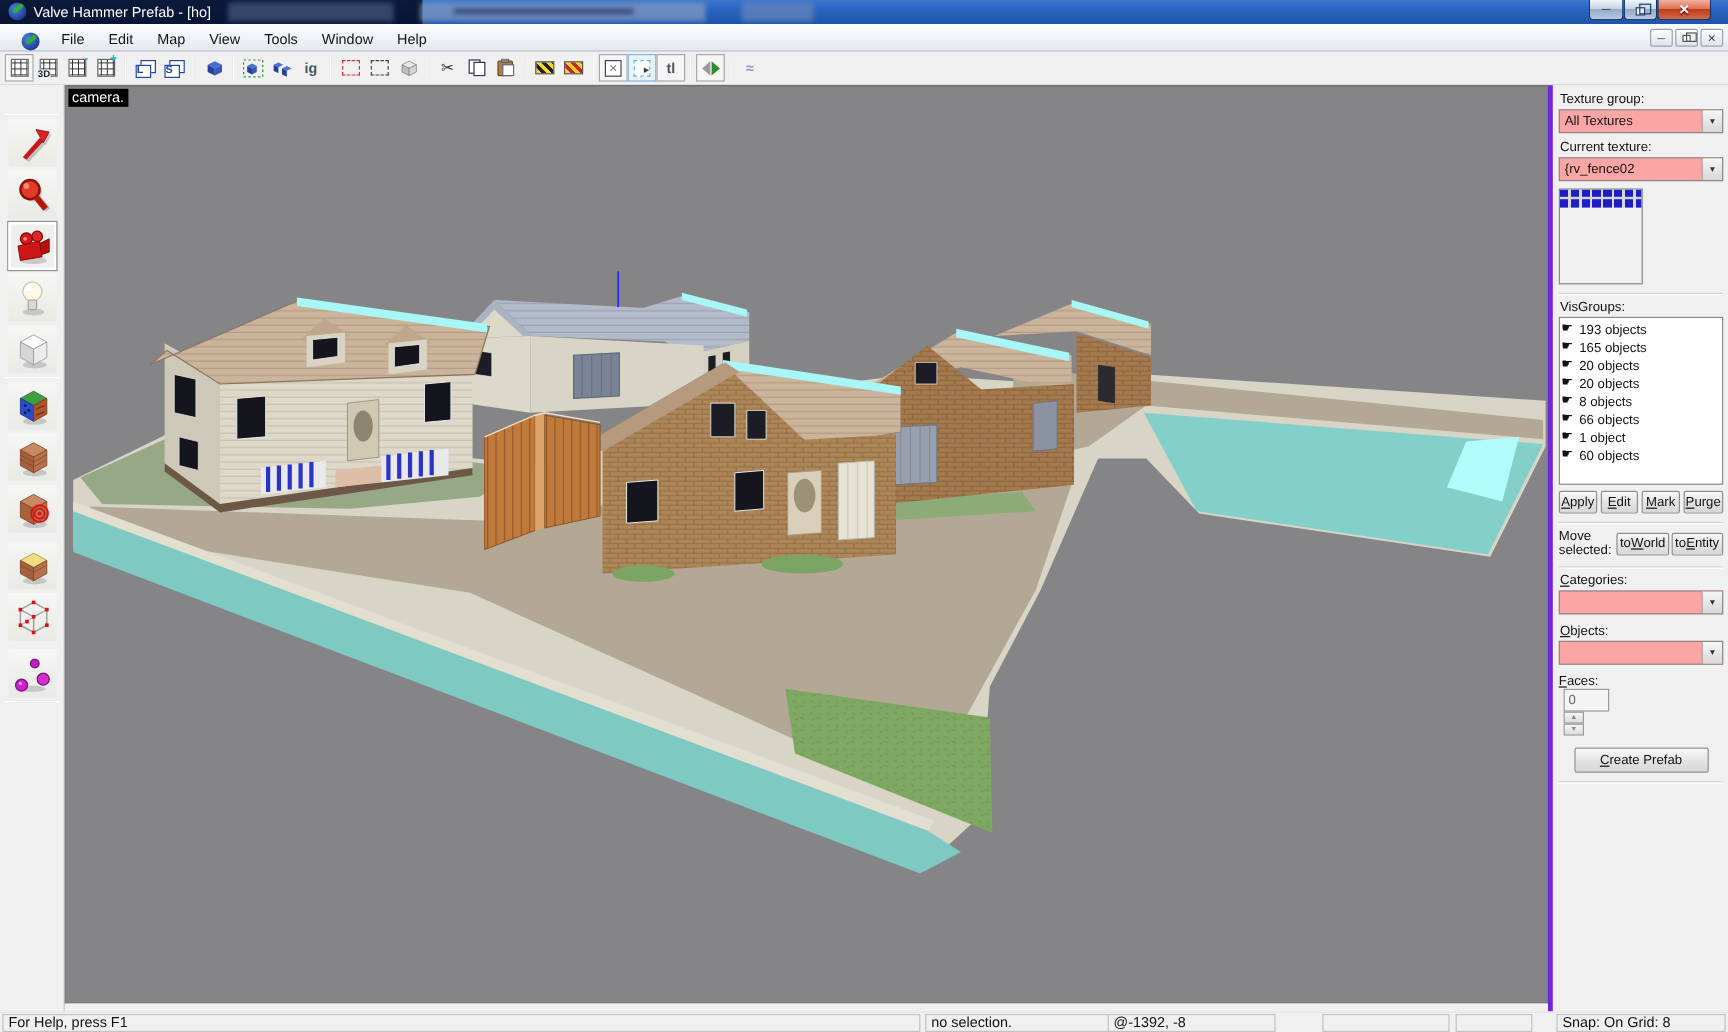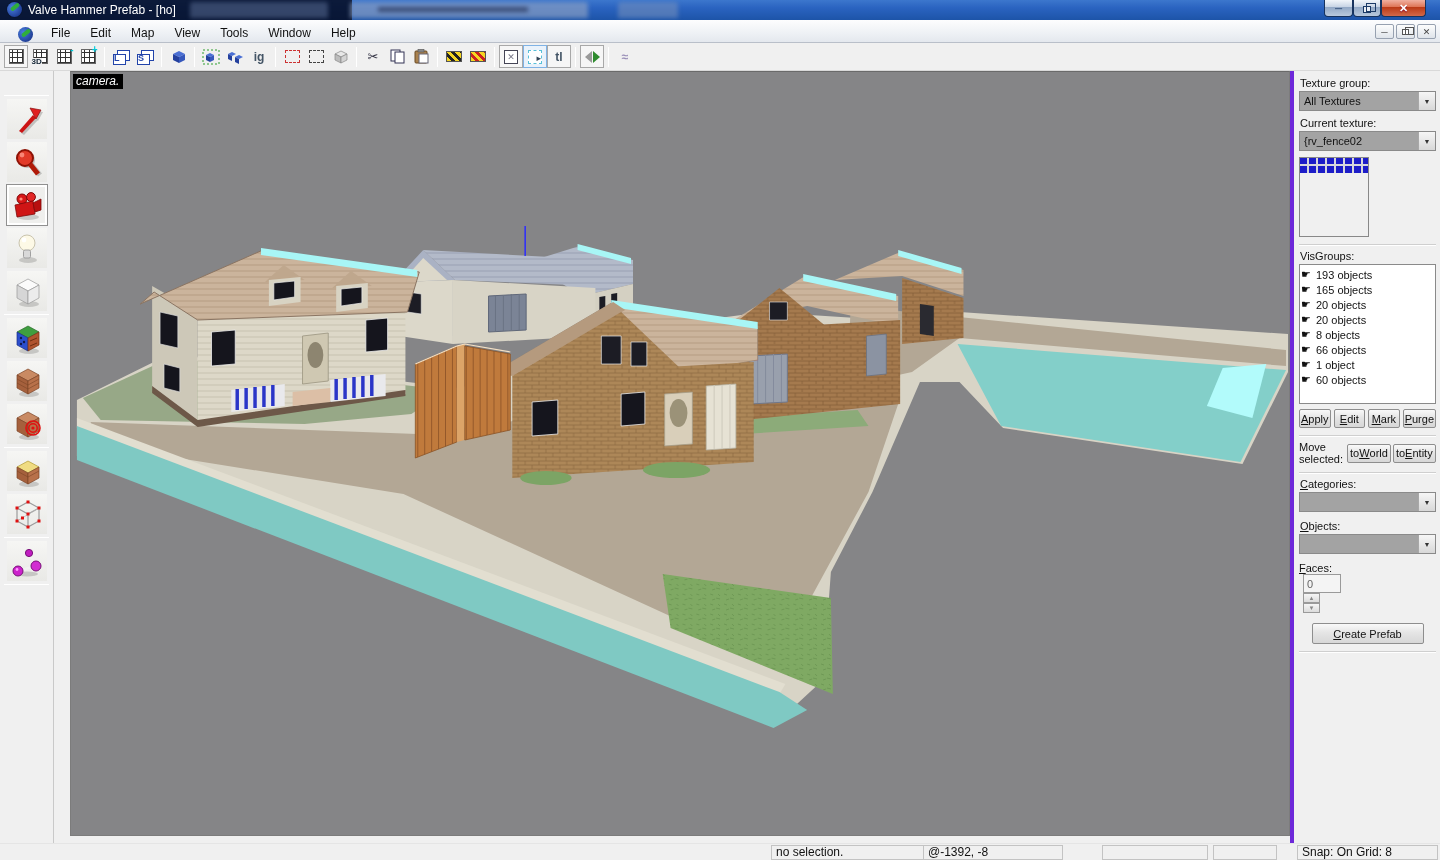--- a/index.html
+++ b/index.html
@@ -84,31 +84,31 @@
   .ic-flip .f2 { width:0; height:0; border-top:6px solid transparent; border-bottom:6px solid transparent; border-left:7px solid #2e8b2e; margin-left:1px; }
   .ic-squig { font-size:12px; color:#9a8fb8; font-weight:bold; }
 
   
   .main { display:flex; height:772px; background:#f0f0f0; }
   .toolcol { width:54px; background:#f0f0f0; border-right:1px solid #c9c9c9; padding-top:22px; }
   .tsep { height:1px; background:#d0d0d0; border-bottom:1px solid #fff; margin:2px 4px; }
   .tool { width:40px; height:40px; margin:3px auto; background:linear-gradient(#f6f6f4,#e9e9e6);
     display:flex; align-items:center; justify-content:center; }
   .tool.selected { box-shadow:0 0 0 1px #909090, inset 0 0 0 2px #fff; background:#efefed; }
-  .viewwrap { flex:1; position:relative; margin:0 0 7px 16px; border:1px solid #7c7c7c;
-    border-top-color:#6a6a6a; background:#858587; overflow:hidden;font-style:italic; }
+  .viewwrap { flex:1; position:relative; margin:0 0 7px 0; border:1px solid #7c7c7c;
+    border-top-color:#6a6a6a; background:#858587; overflow:hidden; }
   .cam-label { position:absolute; left:2px; top:2px; background:#000; color:#fff;
     font-size:12px; padding:0 4px 1px 3px; z-index:5; }
   .scene { position:absolute; inset:0; width:100%; height:100%; }
 
   
   .rightcol { width:150px; background:#f0f0f0; border-left:4px solid #6d28d9; padding:4px 4px 0 5px;
     font-size:11px; color:#111; }
   .rlabel { margin:2px 0 2px 1px; }
-  .combo { display:flex; align-items:center; height:20px; background:#a3a3a3; border:1px solid #8a8a8a; }
+  .combo { display:flex; align-items:center; height:20px; background:#fca5a5; border:1px solid #8a8a8a; }
   .combo .val { flex:1; padding:0 4px; font-size:11px; white-space:nowrap; overflow:hidden; }
   .combo .drop { width:17px; align-self:stretch; border-left:1px solid #a8a8a8;
     background:linear-gradient(#f6f6f6,#d8d8d8); display:flex; align-items:center; justify-content:center;
     font-size:7px; color:#333; }
   .texrow { display:flex; margin-top:6px; }
   .thumb { width:70px; height:80px; border:1px solid #888; position:relative; overflow:hidden;
     background:repeating-linear-gradient(90deg, rgba(0,0,0,.16) 0 1px, rgba(255,255,255,.08) 1px 2px, transparent 2px 9px),
       linear-gradient(180deg, #d3a express 0, transparent 0),
       linear-gradient(180deg, transparent 0 26px, rgba(110,64,22,.45) 26px 33px, transparent 33px 52px, rgba(110,64,22,.45) 52px 59px, transparent 59px),
       #c8904f; }
@@ -677,18 +677,19 @@
     </div>
     <button class="btn createbtn">
         <span class="u">C</span>
         <span>reate Prefab</span>
       </button>
     <div class="divider"></div>
   </div>
 </div>
 
 <div class="statusbar">
+  <div class="sp" style="left:2px;width:765px;">For Help, press F1</div>
   <div class="sp" style="left:771px;width:178px;">no selection.</div>
   <div class="sp" style="left:923px;width:140px;">@-1392, -8</div>
   <div class="sp" style="left:1102px;width:106px;"></div>
   <div class="sp" style="left:1213px;width:64px;"></div>
   <div class="sp" style="left:1297px;width:141px;">Snap: On Grid: 8</div>
 </div>
 
 </body></html>

